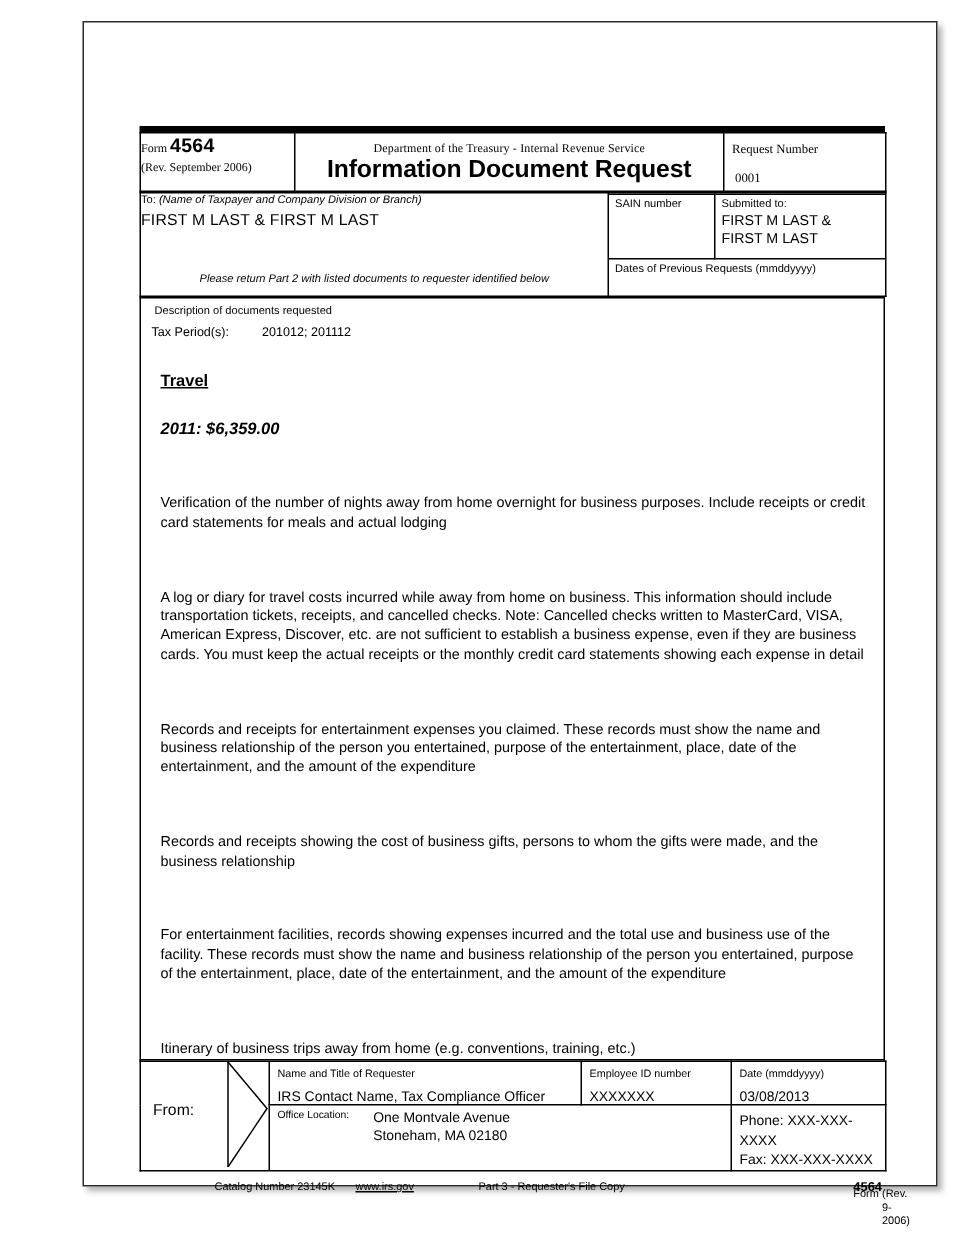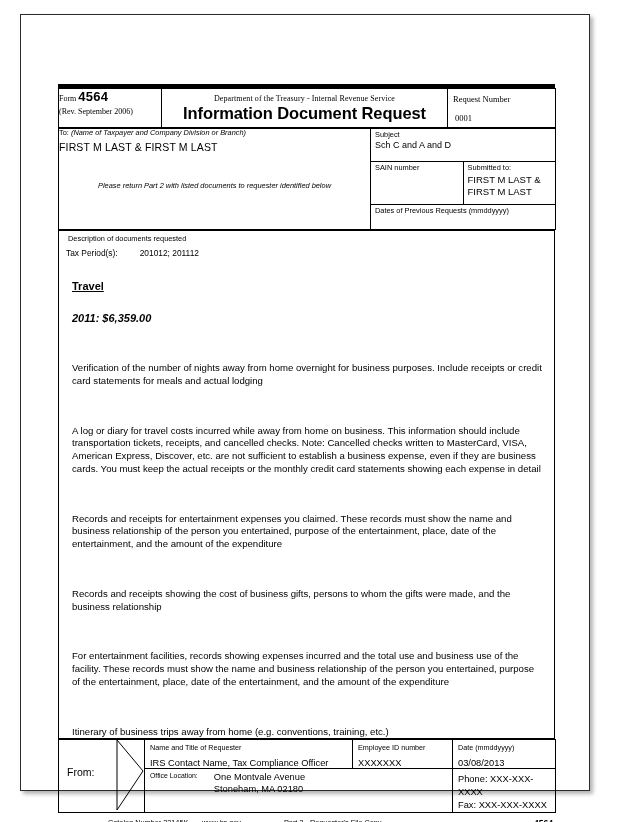--- a/index.html
+++ b/index.html
@@ -10,21 +10,21 @@
   body {
     width: 642px;
     height: 822px;
     font-family: "Liberation Sans", sans-serif;
     overflow: hidden;
   }
 
   
   .page-sheet {
     position: absolute;
-    left: 20px;
+    left: 55px;
     top: 14px;
     width: 570px;
     height: 777px;
     background: #ffffff;
     border: 1px solid #2b2b2b;
     box-shadow: 3px 3px 4px rgba(0,0,0,0.30);
     box-sizing: border-box;
   }
 
   .form-area {
@@ -291,26 +291,20 @@
             <span>To:</span>
             <span class="lbl-it">(Name of Taxpayer and Company Division or Branch)</span>
           </div>
           <div class="to-line">FIRST M LAST &amp; FIRST M LAST</div>
           <div class="return-note">Please return Part 2 with listed documents to requester identified below</div>
         </td>
 
         <td style="padding:0">
           <table class="inner">
             <tbody>
-                  <tr>
-              <td colspan="2" class="nb-top nb-right nb-left" style="height:30px">
-                <div class="lbl-sm">Subject</div>
-                <div class="subject-val">Sch C and A and D</div>
-              </td>
-            </tr>
             <tr>
               <td class="nb-left" style="width:66px;height:40px">
                 <div class="lbl-sm">SAIN number</div>
                 <div class="subject-val"></div>
               </td>
               <td class="nb-right">
                 <div class="lbl-sm">Submitted to:</div>
                 <div class="sain-sub-val">FIRST M LAST &amp;</div>
                 <div class="sain-sub-val">FIRST M LAST</div>
               </td>

